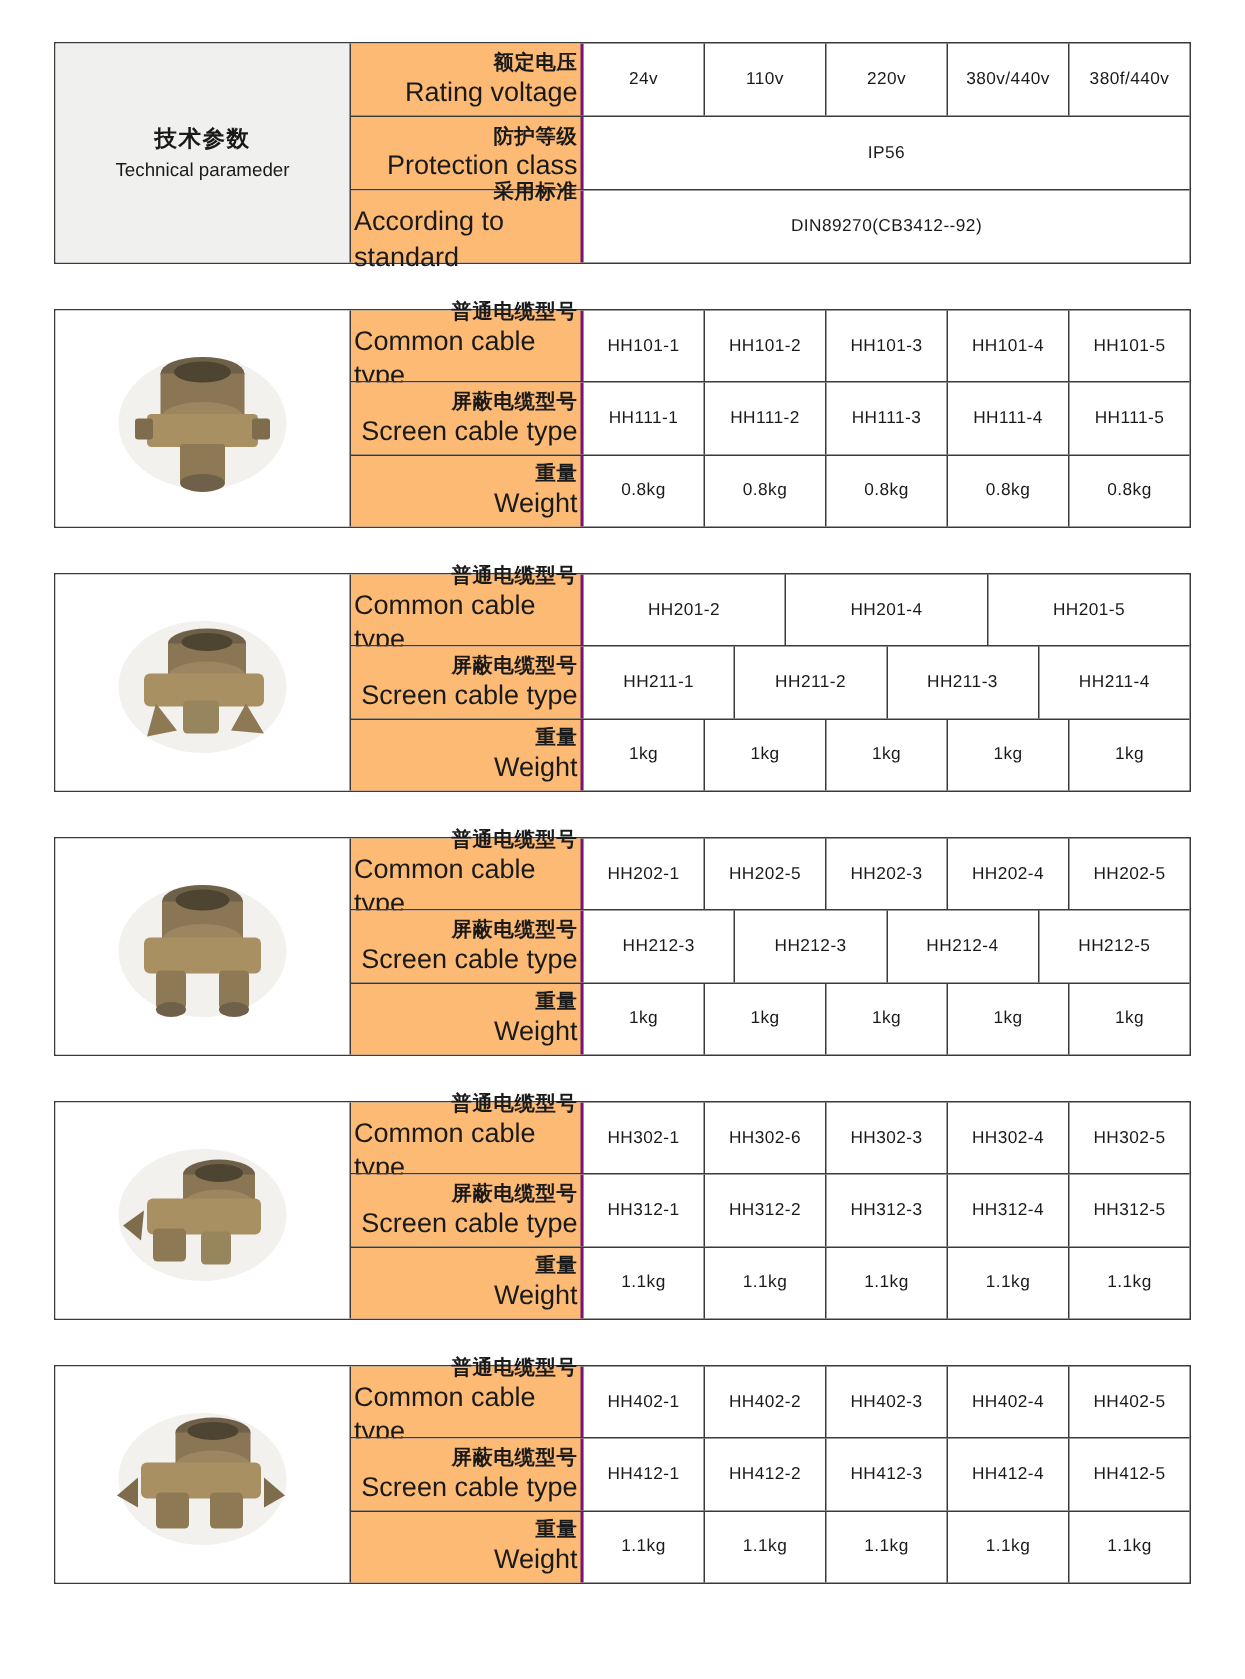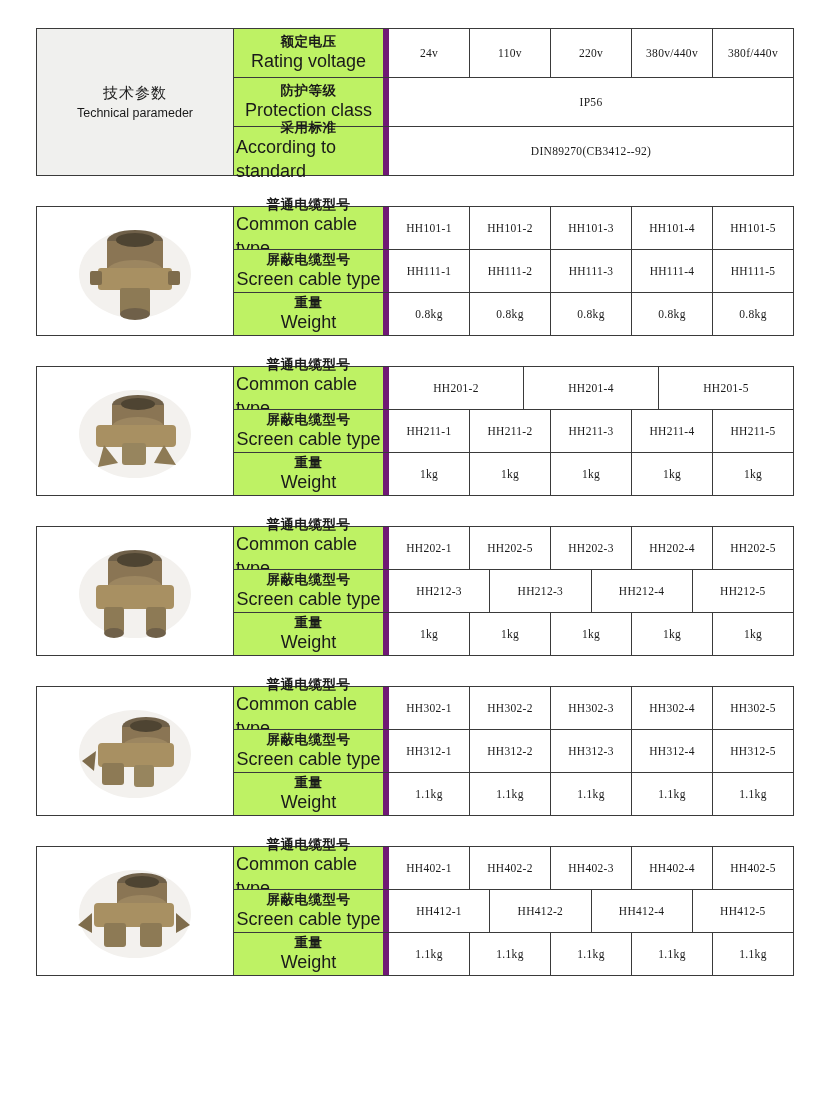--- a/index.html
+++ b/index.html
@@ -40,60 +40,60 @@
     display: flex;
     align-items: center;
     justify-content: center;
     background: #f0f0ee;
     position: relative;
   }
   .left-cell.photo { background: #ffffff; }
 
   .title-zh {
     font-size: 15px;
-    font-weight: normal;
+    font-weight: bold;
     letter-spacing: 1px;
     text-align: center;
     line-height: 1.45;
   }
   .title-en {
     font-size: 12.5px;
     text-align: right;
     line-height: 1.45;
   }
 
   
   .rows { flex: 1 1 auto; display: flex; flex-direction: column; }
   .row { display: flex; flex: 1 1 0; min-height: 0; }
   .row + .row { border-top: 1px solid #3a3a3a; }
 
   .label-cell {
     width: 155px;
     flex: 0 0 155px;
-    background: #bef264;
-    border-right: 6px solid #701a75;
+    background: #fdba74;
+    border-right: 2px solid #701a75;
     display: flex;
     flex-direction: column;
-    align-items: center;
+    align-items: flex-end;
     justify-content: center;
     padding: 6px 2px;
     box-sizing: border-box;
   }
   .label-zh {
     font-size: 13.5px;
     font-weight: bold;
     line-height: 1.3;
     letter-spacing: 0.5px;
   }
   .label-en {
     font-size: 18px;
     line-height: 1.3;
   }
 
-  .value-cells { flex: 1 1 auto; display: flex; font-family: Liberation Serif, serif; }
+  .value-cells { flex: 1 1 auto; display: flex; }
   .value-cell {
     flex: 1 1 0;
     display: flex;
     align-items: center;
     justify-content: center;
     font-size: 11.5px;
     letter-spacing: 0.3px;
     box-sizing: border-box;
     padding: 4px 2px;
     text-align: center;
@@ -102,21 +102,21 @@
   .value-cell.span {
     flex: 1 1 100%;
     border-left: none;
   }
 
   
   .spec-block { height: 148px; }
   .spec-block .label-cell { width: 155px; flex: 0 0 155px; }
 
   
-  .product-block { height: 130px; }
+  .product-block { height: 146px; }
 
   
   .connector {
     width: 150px;
     height: 120px;
     position: relative;
   }
   .connector svg { display: block; }
 
   .footer-space { height: 14px; }
@@ -263,21 +263,20 @@
       <div class="row">
         <div class="label-cell">
           <div class="label-zh">屏蔽电缆型号</div>
           <div class="label-en">Screen cable type</div>
         </div>
         <div class="value-cells">
           <div class="value-cell">HH211-1</div>
           <div class="value-cell">HH211-2</div>
           <div class="value-cell">HH211-3</div>
           <div class="value-cell">HH211-4</div>
-          <div class="value-cell">HH211-5</div>
         </div>
       </div>
       <div class="row">
         <div class="label-cell">
           <div class="label-zh">重量</div>
           <div class="label-en">Weight</div>
         </div>
         <div class="value-cells">
           <div class="value-cell">1kg</div>
           <div class="value-cell">1kg</div>
@@ -365,21 +364,21 @@
       </div>
     </div>
     <div class="rows">
       <div class="row">
         <div class="label-cell">
           <div class="label-zh">普通电缆型号</div>
           <div class="label-en">Common cable type</div>
         </div>
         <div class="value-cells">
           <div class="value-cell">HH302-1</div>
-          <div class="value-cell">HH302-2</div>
+          <div class="value-cell">HH302-6</div>
           <div class="value-cell">HH302-3</div>
           <div class="value-cell">HH302-4</div>
           <div class="value-cell">HH302-5</div>
         </div>
       </div>
       <div class="row">
         <div class="label-cell">
           <div class="label-zh">屏蔽电缆型号</div>
           <div class="label-en">Screen cable type</div>
         </div>
@@ -439,20 +438,21 @@
         </div>
       </div>
       <div class="row">
         <div class="label-cell">
           <div class="label-zh">屏蔽电缆型号</div>
           <div class="label-en">Screen cable type</div>
         </div>
         <div class="value-cells">
           <div class="value-cell">HH412-1</div>
           <div class="value-cell">HH412-2</div>
+          <div class="value-cell">HH412-3</div>
           <div class="value-cell">HH412-4</div>
           <div class="value-cell">HH412-5</div>
         </div>
       </div>
       <div class="row">
         <div class="label-cell">
           <div class="label-zh">重量</div>
           <div class="label-en">Weight</div>
         </div>
         <div class="value-cells">

